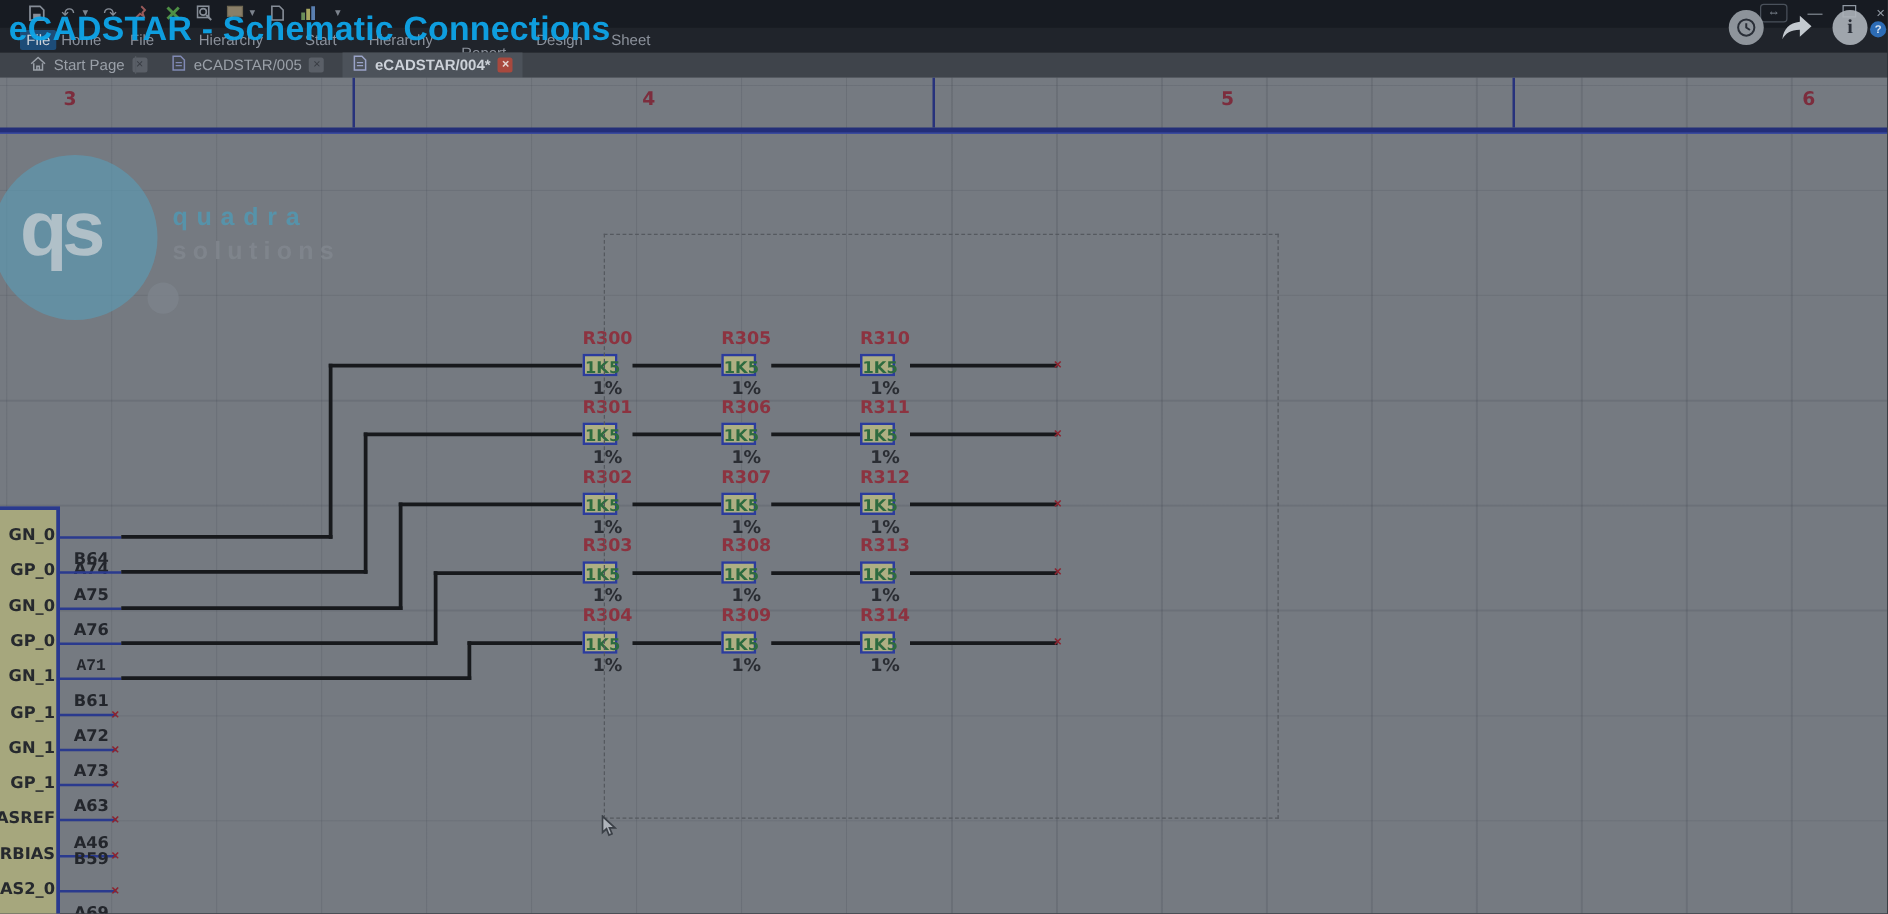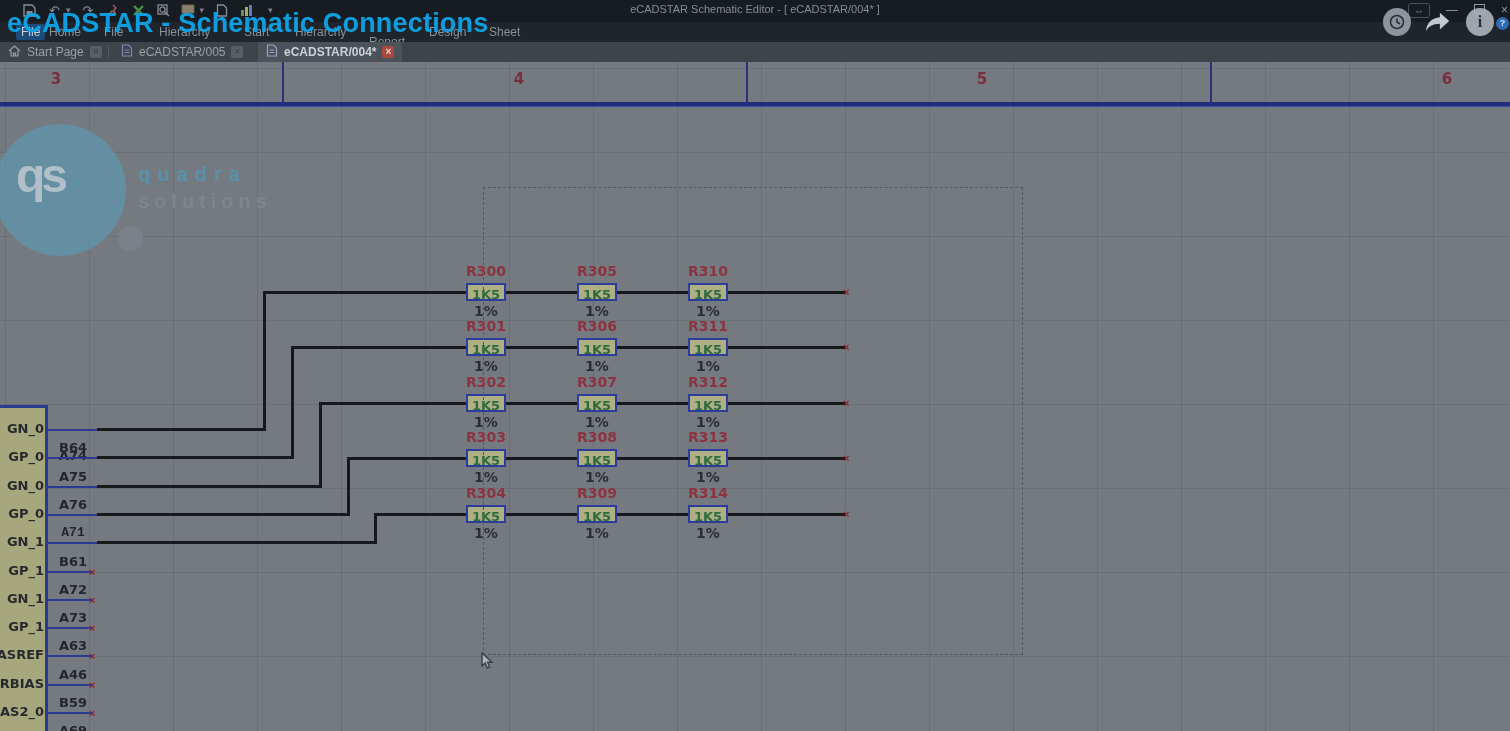--- a/index.html
+++ b/index.html
@@ -14,50 +14,50 @@
   .winbtns{position:absolute;right:2px;top:0;height:20px;display:flex;align-items:center;gap:16px;}
   .winbtn{color:#9099a3;font-size:12px;line-height:12px;}
   .panelbtn{border:1px solid #4a515b;border-radius:3px;padding:1px 5px;color:#9099a3;font-size:10px;}
   .maxglyph{display:inline-block;width:9px;height:8px;border:1px solid #9099a3;}
   
   .menubar{position:absolute;left:0;top:22px;width:1510px;height:20px;background:#20242b;}
   .menu-item{position:absolute;top:2px;height:16px;line-height:16px;font-size:12px;color:#8b919b;padding:0 5px;}
   .menu-item.active{background:#1d4c78;color:#cdd3da;border-radius:2px;}
   
   .tabbar{position:absolute;left:0;top:42px;width:1510px;height:20px;background:#3f444b;border-bottom:1px solid #2e3239;}
-  .tab{position:absolute;top:0;height:20px;display:flex;align-items:center;gap:6px;padding:0 8px;font-size:12px;color:#9aa0a8;}
+  .tab{position:absolute;top:0;height:20px;display:flex;align-items:center;gap:6px;padding:0 8px;font-size:12px;color:#9aa0a8;margin-left:16px;}
   .tab.active{background:#4c525a;color:#ccd1d8;font-weight:bold;}
   .tab-close{width:12px;height:12px;border-radius:2px;background:#5a5f67;color:#383c43;font-size:10px;line-height:12px;text-align:center;}
   .tab.active .tab-close{background:#a8493e;color:#e4d8d4;}
   .tab-sep{position:absolute;top:3px;width:1px;height:14px;background:#565b63;}
   
   .canvas{position:absolute;left:0;top:62px;width:1510px;height:669px;background:#757a81;overflow:hidden;
     background-image:
       repeating-linear-gradient(to right, rgba(62,67,78,.20) 0 1px, transparent 1px 84px),
       repeating-linear-gradient(to bottom, rgba(62,67,78,.18) 0 1px, transparent 1px 84px);
     background-position:5px 6px;}
   .bsep{position:absolute;top:0;width:2px;height:40px;background:#27327c;}
   .bnum{position:absolute;top:8px;width:40px;margin-left:-20px;text-align:center;font-size:15px;font-weight:bold;color:#7c2d3d;font-family:"DejaVu Sans",sans-serif;}
   .bline{position:absolute;left:0;top:40px;width:1510px;height:4px;background:#232e78;border-bottom:1px solid #3d4da6;}
   
   .wm-circle{position:absolute;left:-6px;top:62px;width:132px;height:132px;border-radius:50%;background:#5a9cb6;opacity:.62;}
-  .wm-qs{position:absolute;left:16px;top:86px;font-size:48px;font-weight:bold;color:#c3ccd2;opacity:.8;letter-spacing:-4px;}
+  .wm-qs{position:absolute;left:16px;top:86px;font-size:62px;font-weight:bold;color:#c3ccd2;opacity:.8;letter-spacing:-4px;}
   .wm-dot{position:absolute;left:118px;top:164px;width:25px;height:25px;border-radius:50%;background:#7e848c;opacity:.75;}
   .wm-1{position:absolute;left:138px;top:101px;font-size:20px;font-weight:bold;letter-spacing:7px;color:#4f9ab5;opacity:.8;}
   .wm-2{position:absolute;left:138px;top:128px;font-size:20px;font-weight:bold;letter-spacing:5px;color:#82888f;opacity:.8;}
   
   .comp-body{position:absolute;left:-10px;top:343px;width:58px;height:420px;background:#a6a77d;border:3px solid #2a3a8e;box-sizing:border-box;}
   .pin-name{position:absolute;left:-14px;width:58px;text-align:right;font-size:13px;font-weight:bold;color:#26292e;font-family:"DejaVu Sans",sans-serif;}
   .pin-num{position:absolute;left:50px;width:46px;text-align:center;font-size:13px;font-weight:bold;color:#23262c;font-family:"DejaVu Sans",sans-serif;}
   .pin-stub{position:absolute;left:48px;height:2px;background:#2a3a8e;}
   .wire{position:absolute;background:#17191c;}
   .nc{position:absolute;color:#8c2430;font-size:11px;font-weight:bold;line-height:11px;}
   .res{position:absolute;width:40px;}
   .res-ref{position:absolute;left:-16px;top:-29px;width:72px;text-align:center;font-size:14px;font-weight:bold;color:#8c3340;font-family:"DejaVu Sans",sans-serif;}
-  .res-box{position:absolute;left:0;top:-9px;width:40px;height:18px;background:#aeaf83;border:2px solid #2c3c9c;box-sizing:border-box;text-align:center;}
+  .res-box{position:absolute;left:0;top:-9px;width:28px;height:18px;background:#aeaf83;border:2px solid #2c3c9c;box-sizing:border-box;}
   .res-val{font-size:13px;font-weight:bold;color:#2e6b3f;line-height:14px;font-family:"DejaVu Sans",sans-serif;}
   .res-tol{position:absolute;left:-16px;top:11px;width:72px;text-align:center;font-size:14px;font-weight:bold;color:#2a2d33;font-family:"DejaVu Sans",sans-serif;}
   .sel-rect{position:absolute;left:483px;top:125px;width:538px;height:466px;border:1px dashed #55595f;}
   
   .vid-title{position:absolute;left:7px;top:8px;font-size:27px;font-weight:600;color:#0ea5e9;opacity:.95;letter-spacing:.2px;}
   .vid-ic{position:absolute;top:8px;width:28px;height:28px;border-radius:50%;display:flex;align-items:center;justify-content:center;}
   .clockbg{background:#9aa1a8;opacity:.9;}
   .infobg{background:#adb3ba;opacity:.9;color:#2c313a;font-weight:bold;font-size:16px;font-family:"Liberation Serif",serif;}
   .helpdot{position:absolute;left:1496px;top:17px;width:13px;height:13px;border-radius:50%;background:#2d6cb5;color:#d8e4f2;font-size:9px;line-height:13px;text-align:center;font-weight:bold;}
 </style>
@@ -107,21 +107,20 @@
       </span>
       <span class="ic">
         <svg width="13" height="13" viewBox="0 0 13 13">
             <rect x="1" y="6" width="3" height="6" fill="#6a8f5a"></rect>
             <rect x="5" y="3" width="3" height="9" fill="#a8a860"></rect>
             <rect x="9" y="1" width="3" height="11" fill="#5a7fb0"></rect>
           </svg>
       </span>
       <span class="caret" style="margin-left:4px;">▾</span>
     </div>
-    <div class="app-title">eCADSTAR Schematic Editor - [ eCADSTAR/004* ]</div>
     <div class="winbtns">
       <span class="panelbtn">⇔</span>
       <span class="winbtn">—</span>
       <span class="winbtn"><span class="maxglyph"></span></span>
       <span class="winbtn">×</span>
     </div>
   </div>
 
   <div class="menubar" id="menubar">
       <span class="menu-item active" style="left: 16px;">File</span>
@@ -215,21 +214,21 @@
         <div class="pin-stub" style="top: 565px; width: 45px;"></div>
         <div class="nc" style="left: 89px; top: 561px;">×</div>
         <div class="pin-num" style="top: 576px;">A63</div>
         <div class="pin-name" style="top: 585px;">ASREF</div>
         <div class="pin-stub" style="top: 593px; width: 45px;"></div>
         <div class="nc" style="left: 89px; top: 589px;">×</div>
         <div class="pin-num" style="top: 605px;">A46</div>
         <div class="pin-name" style="top: 614px;">RBIAS</div>
         <div class="pin-stub" style="top: 622px; width: 45px;"></div>
         <div class="nc" style="left: 89px; top: 618px;">×</div>
-        <div class="pin-num" style="top: 633px;">B59</div>
+        <div class="pin-num" style="top: 618px;">B59</div>
         <div class="pin-name" style="top: 642px;">AS2_0</div>
         <div class="pin-stub" style="top: 650px; width: 45px;"></div>
         <div class="nc" style="left: 89px; top: 646px;">×</div>
         <div class="pin-num" style="top: 661px;">A69</div>
       </div>
     <div id="wires">
         <div class="wire" style="left: 97px; top: 366px; width: 169px; height: 3px;"></div>
         <div class="wire" style="left: 263px; top: 229px; width: 3px; height: 140px;"></div>
         <div class="wire" style="left: 263px; top: 229px; width: 203px; height: 3px;"></div>
         <div class="wire" style="left: 97px; top: 394px; width: 197px; height: 3px;"></div>

